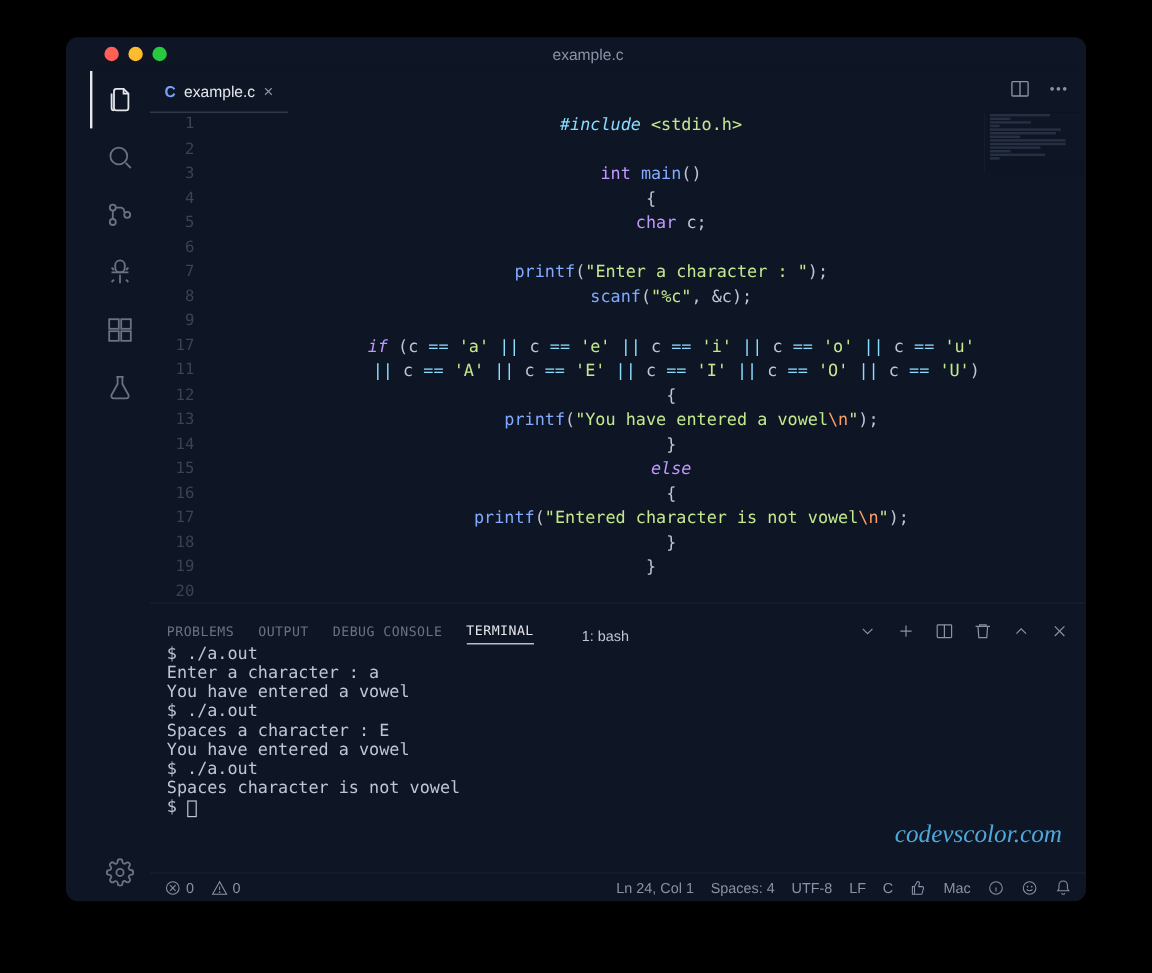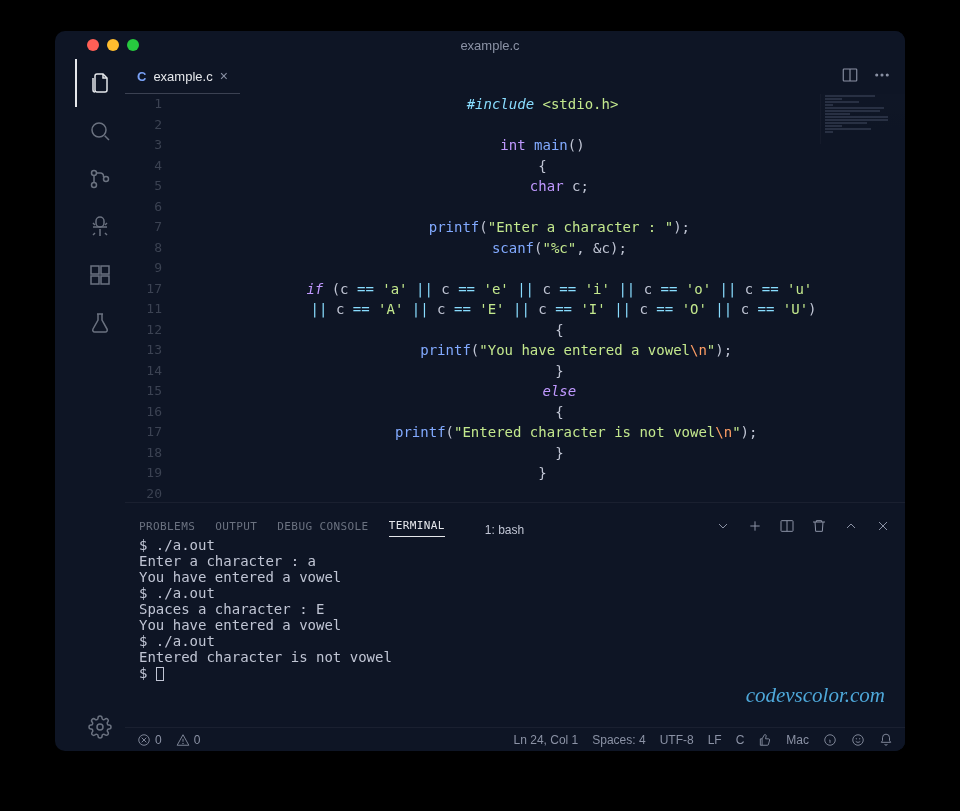--- a/index.html
+++ b/index.html
@@ -292,21 +292,21 @@
                 </svg></span>
             <span><svg viewBox="0 0 24 24">
                   <path d="m6 15 6-6 6 6"></path>
                 </svg></span>
             <span><svg viewBox="0 0 24 24">
                   <path d="M18 6 6 18"></path>
                   <path d="m6 6 12 12"></path>
                 </svg></span>
           </span>
         </div>
-        <div class="term" id="term"><div>$ ./a.out</div><div>Enter a character : a</div><div>You have entered a vowel</div><div>$ ./a.out</div><div>Spaces a character : E</div><div>You have entered a vowel</div><div>$ ./a.out</div><div>Entered character is not vowel</div><div>$ <span class="cursor"></span></div>
+        <div class="term" id="term"><div>$ ./a.out</div><div>Enter a character : a</div><div>You have entered a vowel</div><div>$ ./a.out</div><div>Spaces a character : E</div><div>You have entered a vowel</div><div>$ ./a.out</div><div>Spaces character is not vowel</div><div>$ <span class="cursor"></span></div>
           <div class="watermark">codevscolor.com</div>
         </div>
       </div>
 
       <div class="statusbar">
         <span class="sitem">
           <svg viewBox="0 0 24 24">
               <circle cx="12" cy="12" r="9"></circle>
               <path d="M8 8l8 8"></path>
               <path d="M16 8l-8 8"></path>

